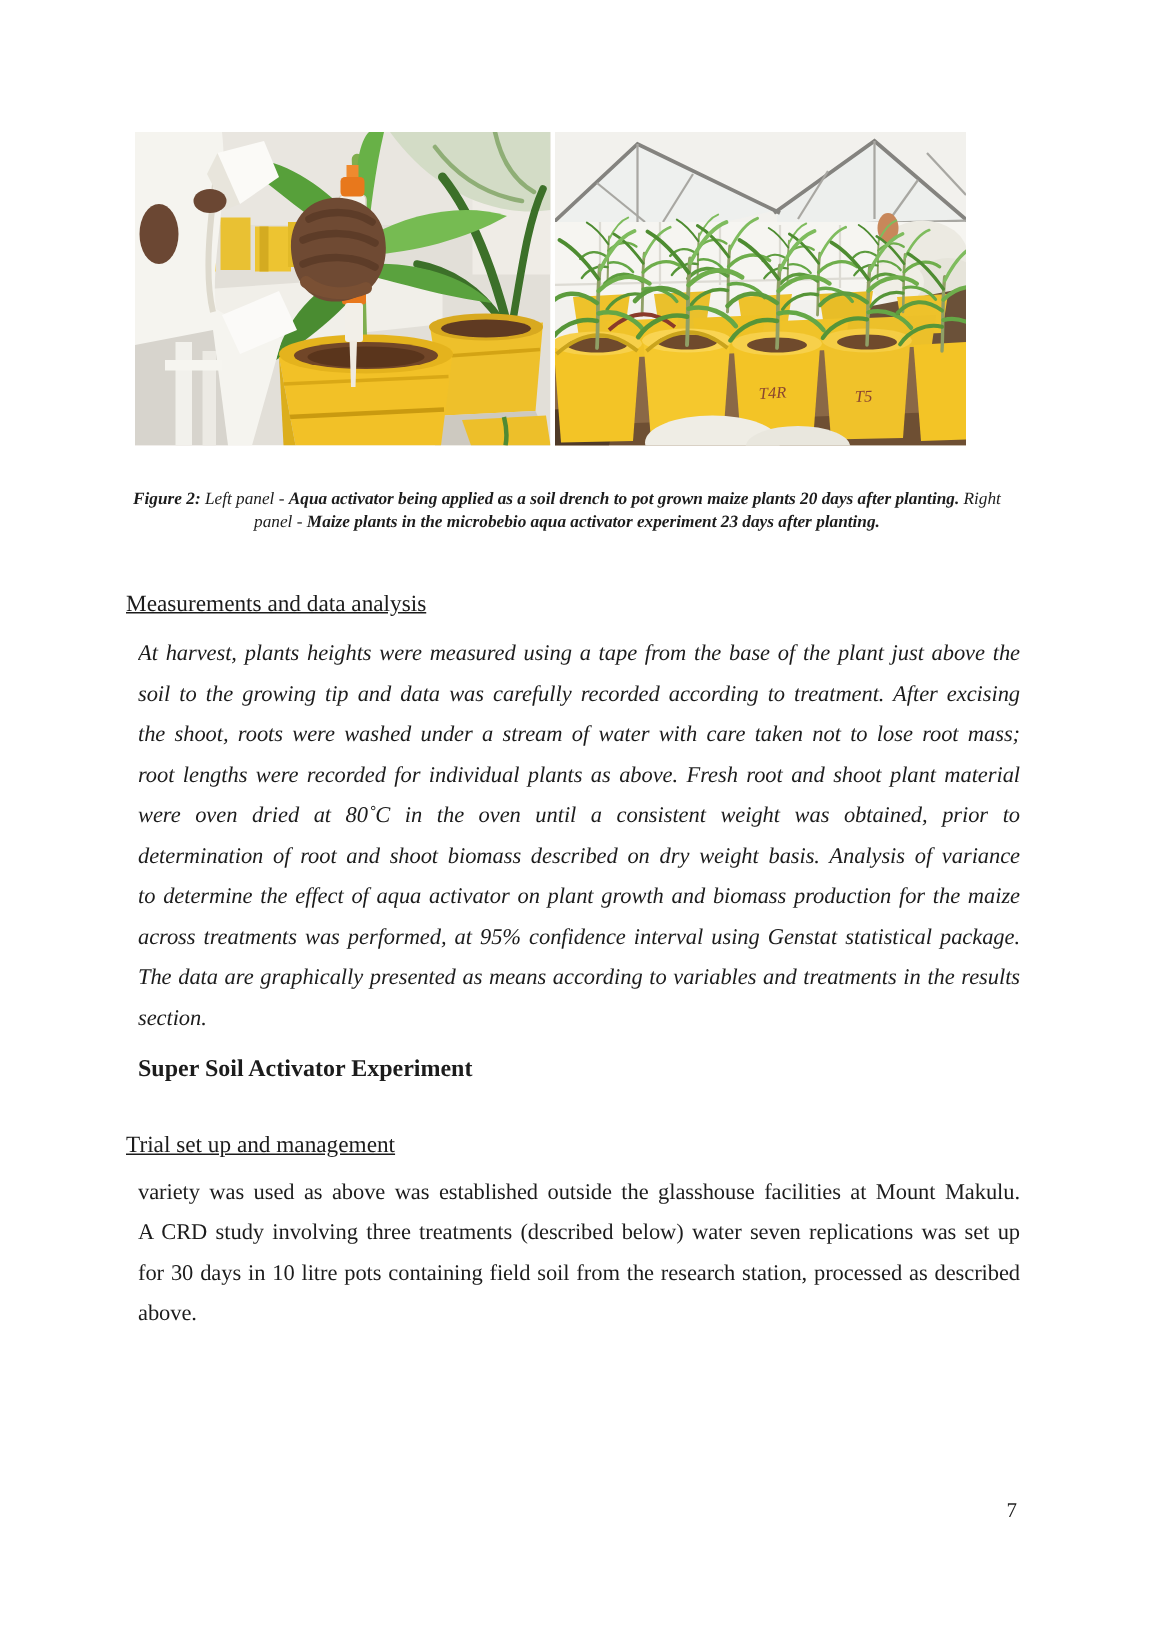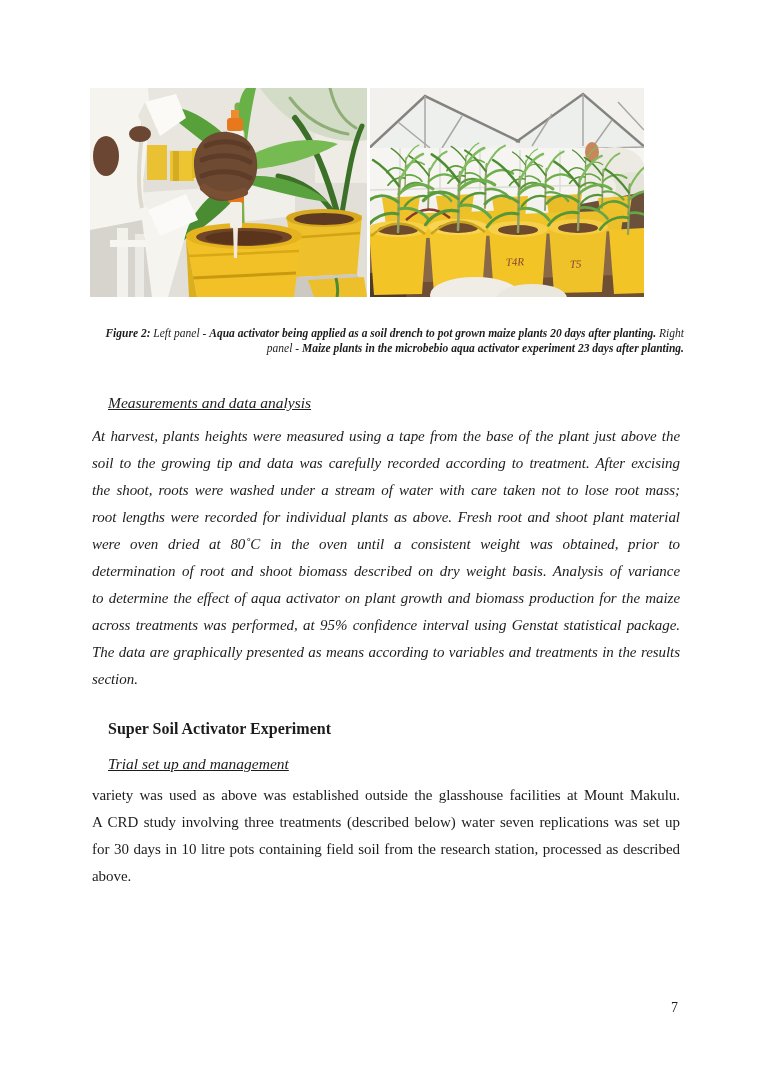--- a/index.html
+++ b/index.html
@@ -11,37 +11,37 @@
     color:#1c1c1c;
     overflow:hidden;
     margin:0 auto;
   }
   .photo-row{
     position:absolute;top:88px;left:90px;
     display:flex;gap:3px;
   }
   .photo{display:block;}
   .caption{
-    position:absolute;top:314px;left:96px;width:588px;
+    position:absolute;top:314px;left:84px;width:588px;
     font-size:11.5px;line-height:15.5px;
     font-style:italic;
-    text-align:right;
+    text-align:center;
   }
   .cap-b{font-weight:bold;}
   .subhead{
-    position:absolute;left:108px;
-    font-size:15.5px;font-style:italic;
+    position:absolute;left:84px;
+    font-size:15.5px;
     text-decoration:underline;
     font-weight:normal;margin:0;
   }
   .subhead.h-measure{top:394px;}
   .subhead.h-trial{top:755px;}
   .head-bold{
     position:absolute;left:92px;top:704px;
-    font-size:16px;font-weight:bold;margin:16px;
+    font-size:16px;font-weight:bold;margin:0;
   }
   .para{
     position:absolute;left:92px;width:588px;
     font-size:15px;
   }
   .para.p1{top:423px;font-style:italic;}
   .para.p2{top:782px;}
   .para .line{
     height:27px;line-height:27px;
     overflow:hidden;

